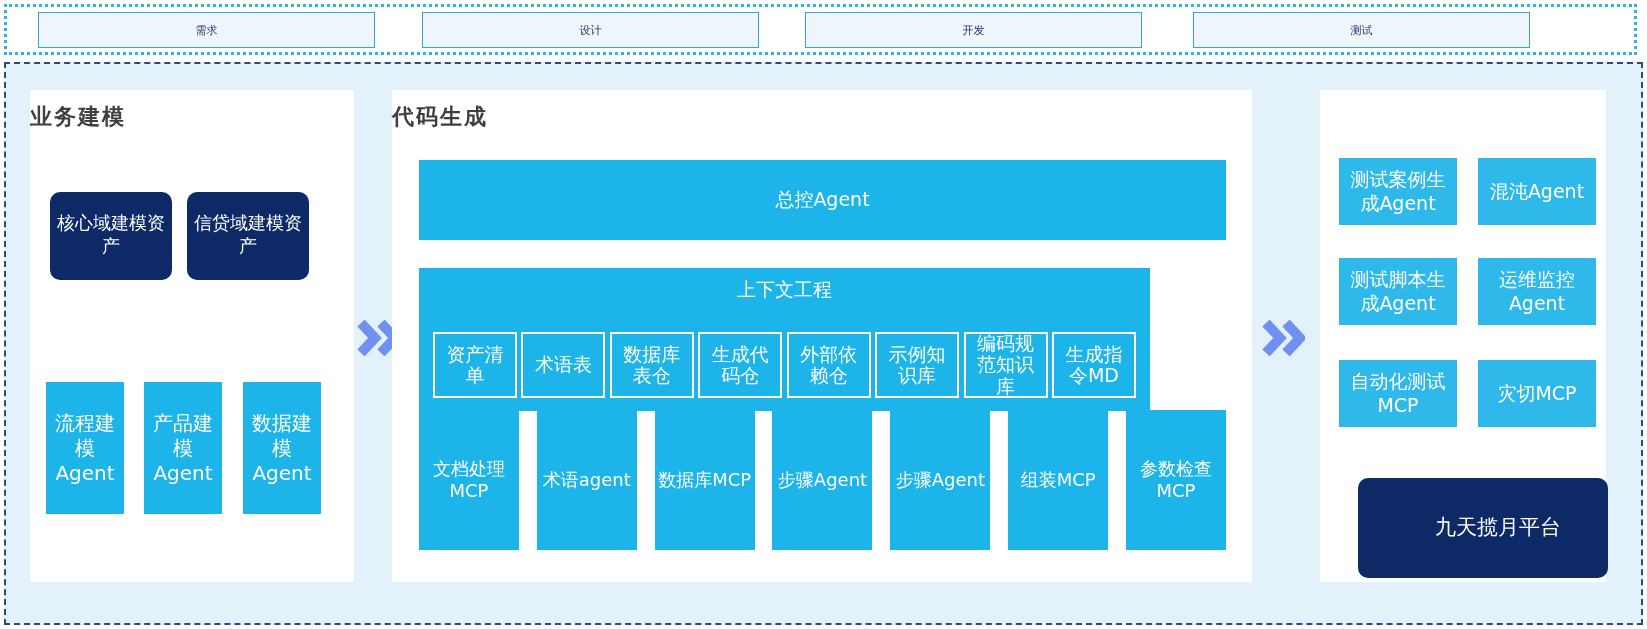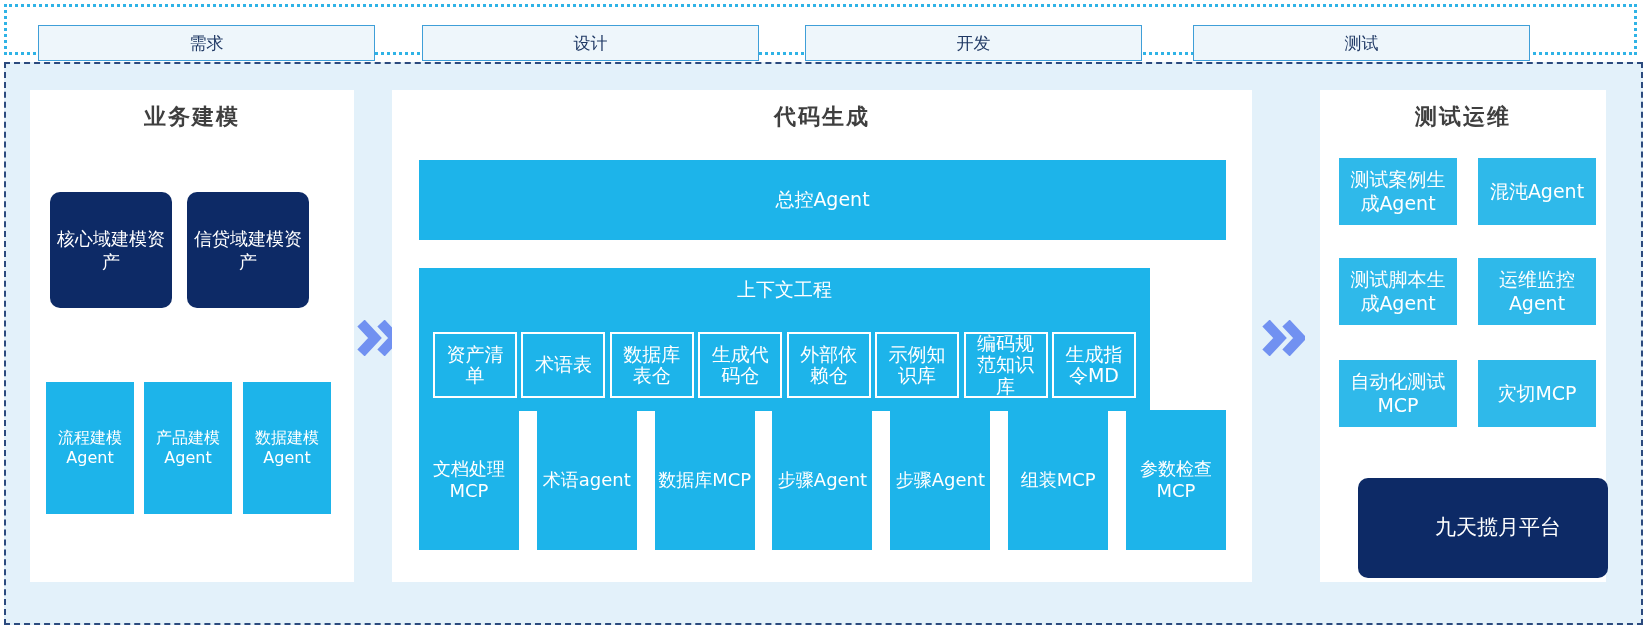--- a/index.html
+++ b/index.html
@@ -7,50 +7,50 @@
     width:1647px;height:629px;position:relative;background:#ffffff;
     font-family:"DejaVu Sans","Liberation Sans",sans-serif;
     -webkit-font-smoothing:antialiased;
   }
   
   .top-strip{
     position:absolute;left:4px;top:4px;width:1633px;height:51px;
     box-sizing:border-box;border:3px dotted #2fb3e6;background:#ffffff;
   }
   .phase-box{
-    position:absolute;top:18px;width:337px;height:36px;box-sizing:border-box;
+    position:absolute;top:5px;width:337px;height:36px;box-sizing:border-box;
     background:#eef6fb;border:1px solid #3f9fd8;
     display:flex;align-items:center;justify-content:center;
-    font-size:17px;color:#1f3864;
+    font-size:11px;color:#1f3864;
   }
   
   .main{
     position:absolute;left:4px;top:62px;width:1639px;height:563px;
     box-sizing:border-box;border:2px dashed #2b4a7e;background:#e3f1fa;
   }
   .panel{position:absolute;top:26px;height:492px;background:#ffffff;}
   .panel-title{
-    position:absolute;left:0;right:0;top:12px;text-align:center;
+    position:absolute;left:0;right:0;top:12px;
     font-size:22px;font-weight:bold;color:#3f3f3f;letter-spacing:2px;
   }
   .navy-box{
     position:absolute;background:#0d2a66;color:#ffffff;border-radius:10px;
     display:flex;align-items:center;justify-content:center;text-align:center;
     line-height:1.3;
     padding-left:30px;
   }
   .cyan-box{
     position:absolute;background:#1db4ea;color:#ffffff;
     display:flex;align-items:center;justify-content:center;text-align:center;
     line-height:1.25;
   }
   .cyan-box.light{background:#2fb9ea;}
   
-  .asset-box{width:122px;height:116px;top:102px;font-size:18px;padding:0 4px;box-sizing:border-box;}
-  .agent-col{width:88px;height:132px;top:292px;font-size:16px;padding:0 8px;box-sizing:border-box;}
+  .asset-box{width:122px;height:88px;top:102px;font-size:18px;padding:0 4px;box-sizing:border-box;font-family:Liberation Mono, monospace;}
+  .agent-col{width:78px;height:132px;top:292px;font-size:20px;padding:0 8px;box-sizing:border-box;}
   
   .master-bar{left:27px;top:70px;width:807px;height:80px;font-size:19px;}
   .context-box{
     position:absolute;left:27px;top:178px;width:731px;height:143px;
     background:#1db4ea;color:#ffffff;
   }
   .context-title{position:absolute;left:0;right:0;top:9px;text-align:center;font-size:19px;}
   .context-row{
     position:absolute;left:14px;right:14px;bottom:13px;height:66px;
     display:flex;justify-content:space-between;
@@ -129,21 +129,20 @@
       <div class="cyan-box tool-box">参数检查MCP</div>
     </div>
   </div>
 
   <svg class="arrow" style="left:1255px;top:256px" viewBox="0 0 44 36">
     <path d="M5 3 L19 18 L5 33" stroke="#7191f1" stroke-width="10" fill="none"></path>
     <path d="M25 3 L39 18 L25 33" stroke="#7191f1" stroke-width="10" fill="none"></path>
   </svg>
 
   <div class="panel" style="left:1314px;width:286px">
-    <div class="panel-title">测试运维</div>
     <div class="cyan-box light ops-box" style="left:19px;top:68px">测试案例生成Agent</div>
     <div class="cyan-box light ops-box" style="left:158px;top:68px">混沌Agent</div>
     <div class="cyan-box light ops-box" style="left:19px;top:168px">测试脚本生成Agent</div>
     <div class="cyan-box light ops-box" style="left:158px;top:168px">运维监控Agent</div>
     <div class="cyan-box light ops-box" style="left:19px;top:270px">自动化测试MCP</div>
     <div class="cyan-box light ops-box" style="left:158px;top:270px">灾切MCP</div>
     <div class="navy-box platform-box">九天揽月平台</div>
   </div>
 
 </div>

